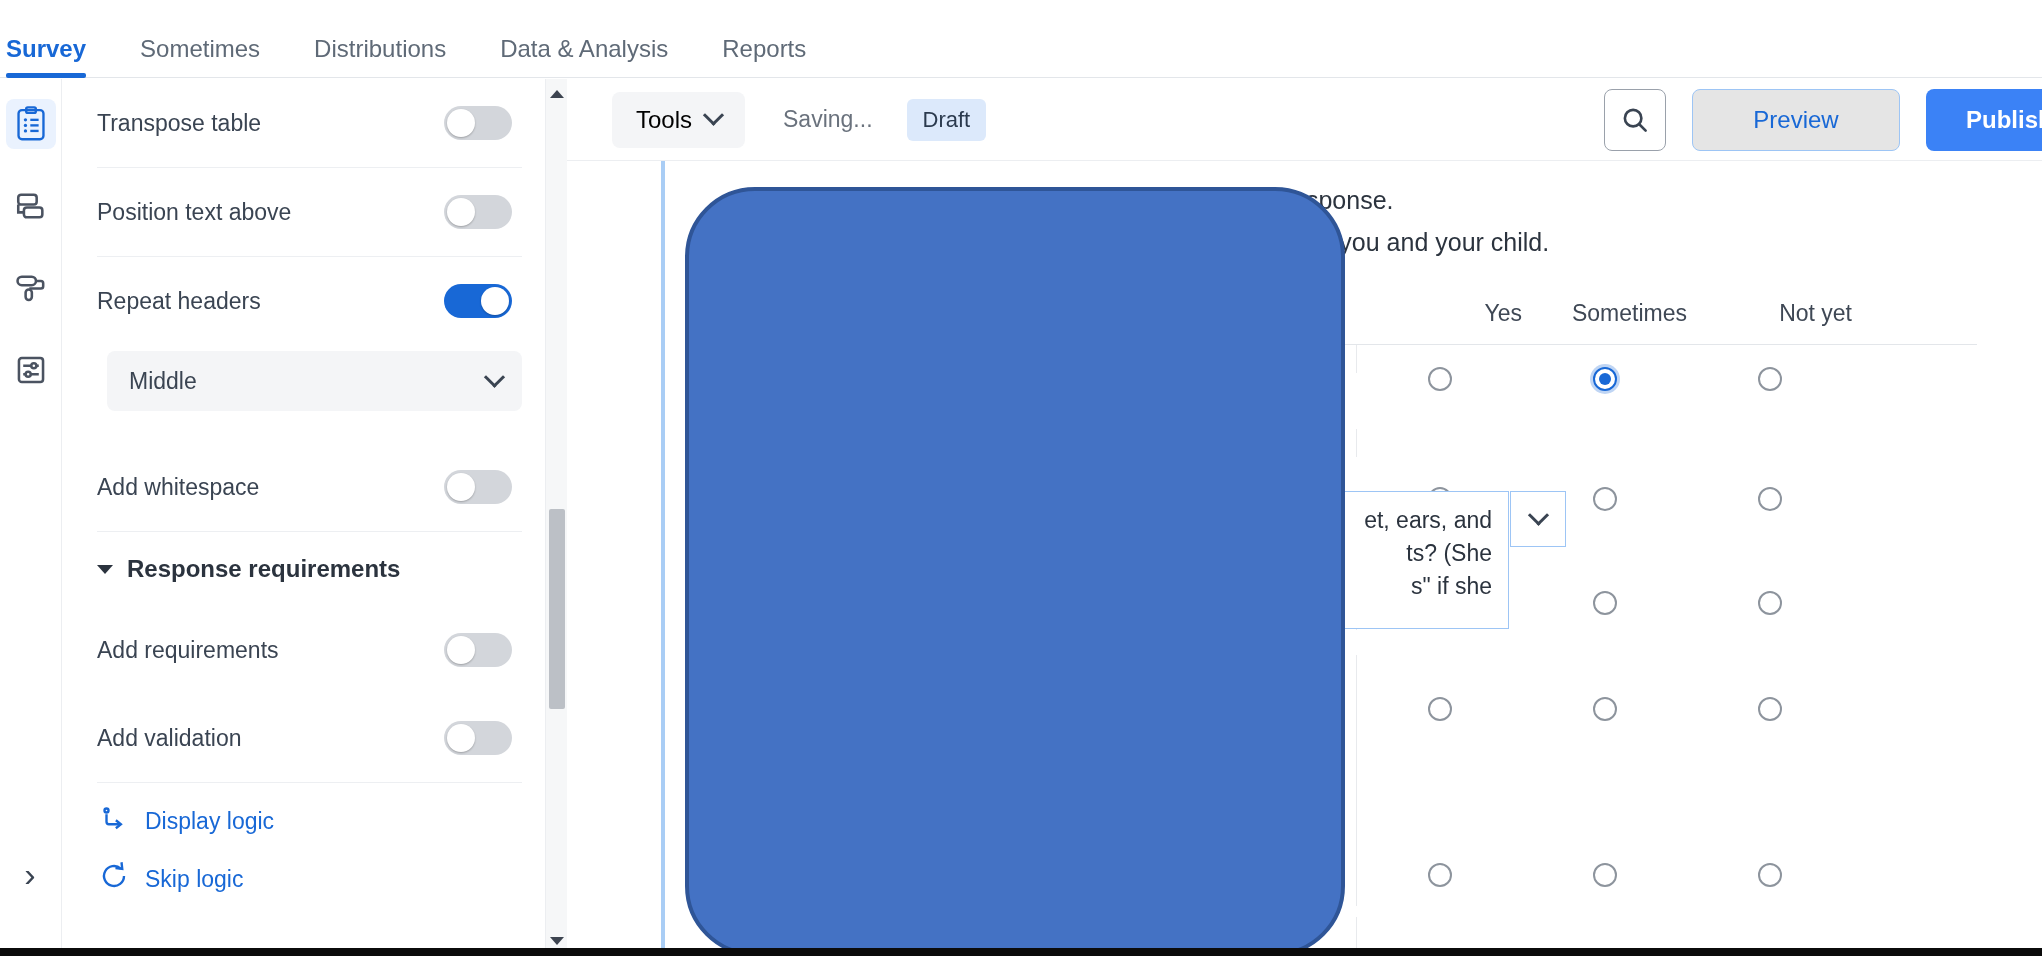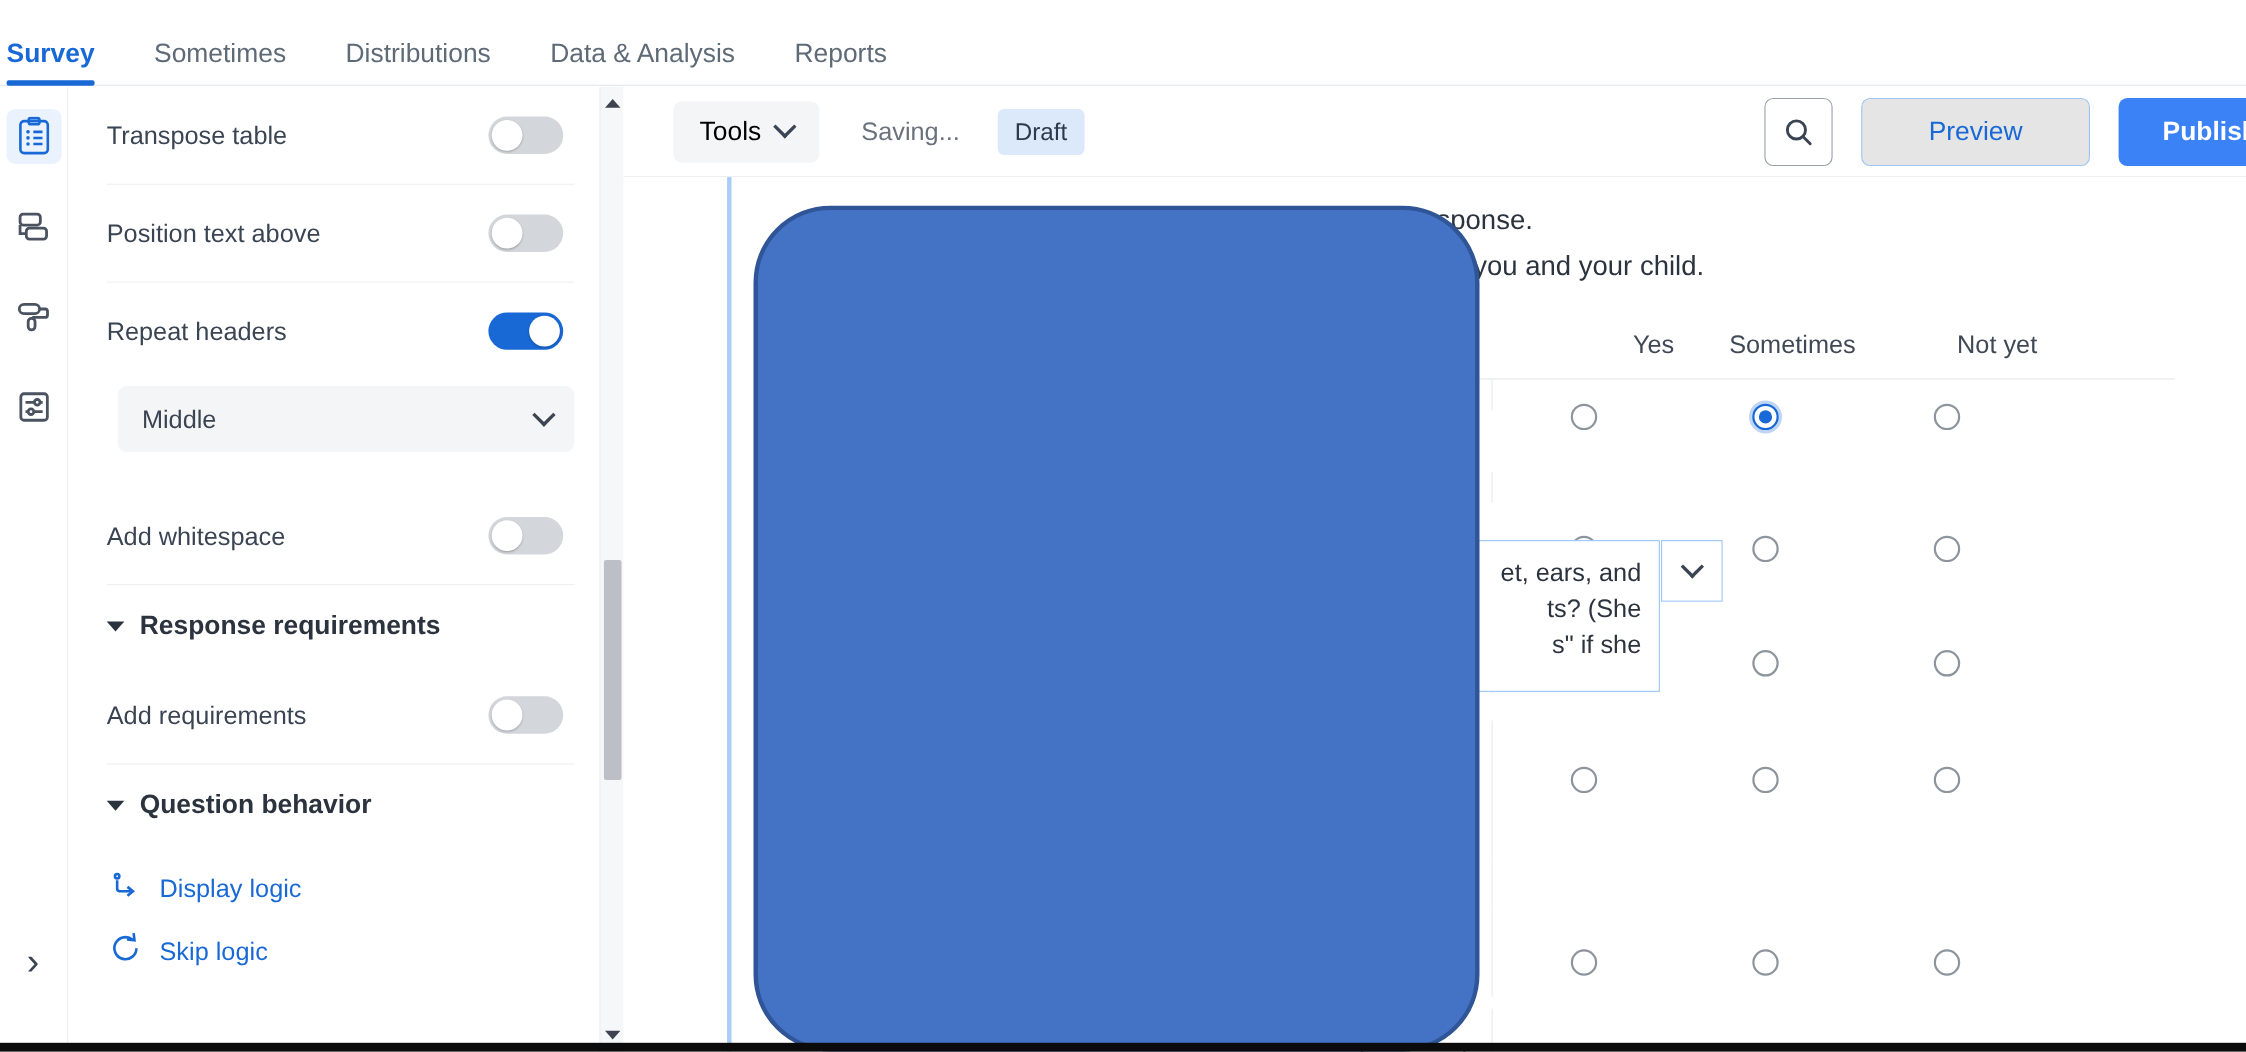--- a/index.html
+++ b/index.html
@@ -410,26 +410,28 @@
     <span>Response requirements</span>
   </div>
 
   <div class="prow">
     <span class="prow-label">Add requirements</span>
     <span class="toggle">
         <span class="knob"></span>
       </span>
   </div>
 
+  <div class="prow">
+    <span class="prow-label">Add validation</span>
+    <span class="toggle">
+        <span class="knob"></span>
+      </span>
+  </div>
   <div class="divider"></div>
 
-  <div class="sechead">
-    <span class="caret-down"></span>
-    <span>Question behavior</span>
-  </div>
 
   <div class="linkrow">
     <span>
       <svg width="30" height="30" viewBox="0 0 24 24" fill="none" stroke="#1868d6" stroke-width="1.9">
         <circle cx="6" cy="6" r="1.6"></circle>
         <path d="M6 9 v6 a2 2 0 0 0 2 2 h8"></path>
         <path d="M13.5 13.8 L17.5 17 L13.5 20.2"></path>
       </svg>
     </span>
     <span>Display logic</span>

